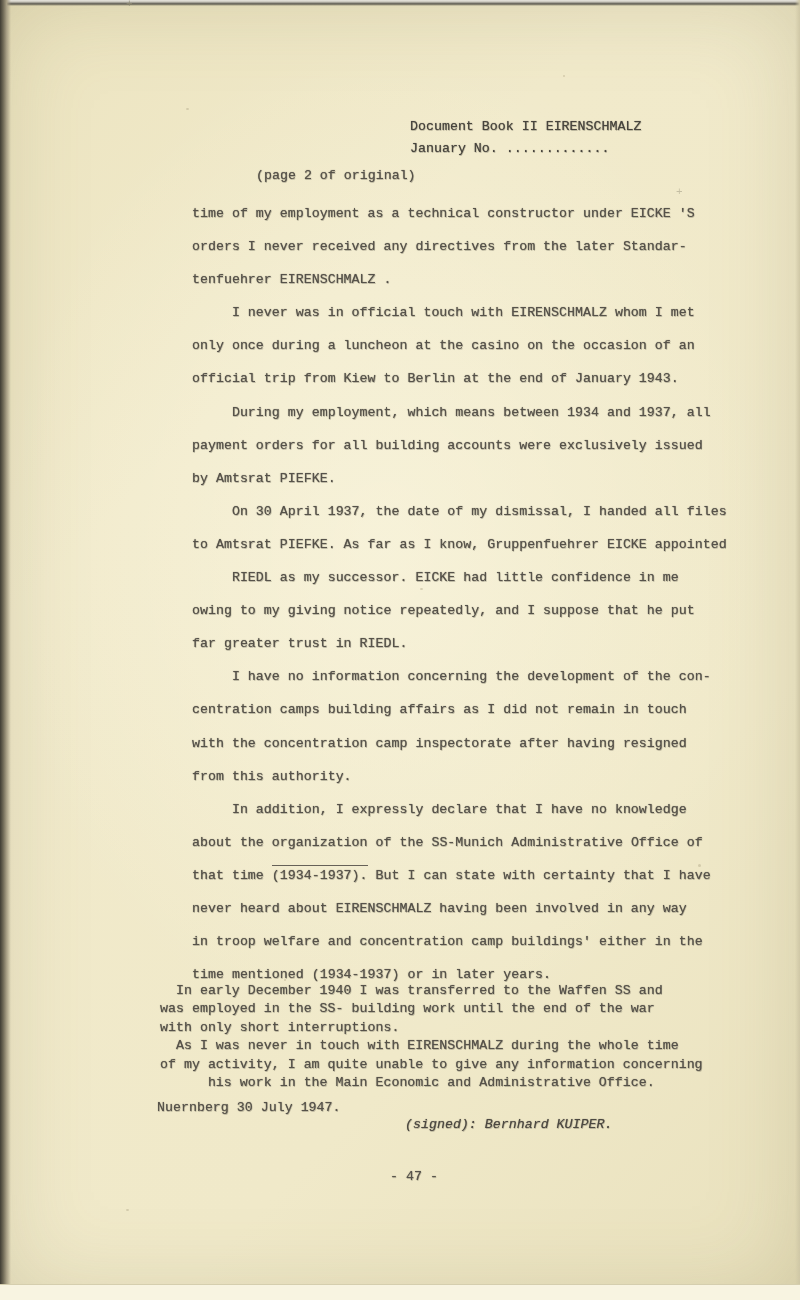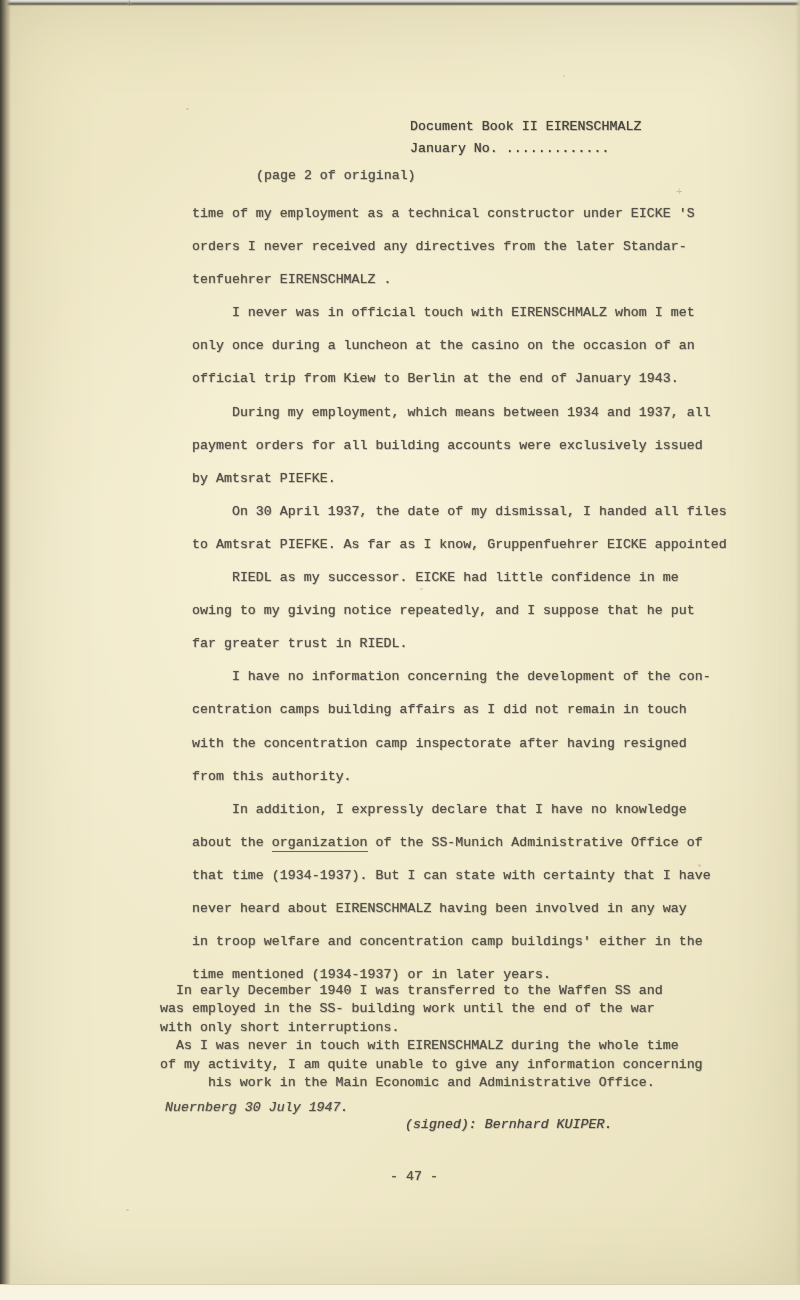--- a/index.html
+++ b/index.html
@@ -38,24 +38,24 @@
     font-size:13.3px;
     white-space:pre;
     color:#56524a;
     text-shadow:0 0 1px rgba(92,88,76,0.85), 0.6px 0.6px 0 rgba(92,88,76,0.28);
   }
   .tw .line{white-space:pre;}
   .header-block{left:410px;top:90px;line-height:22px;color:#47443d;margin-top:26px;}
   .subtitle{left:256px;top:166px;line-height:20px;}
   .body-double{left:144px;top:197px;line-height:33.1px;width:600px;margin-left:48px;}
   .body-single{left:144px;top:982px;line-height:18.4px;width:620px;margin-left:16px;}
-  .dateline{left:165px;top:1098px;line-height:20px;font-style:italic;}
+  .dateline{left:157px;top:1098px;line-height:20px;}
   .signature{left:405px;top:1115px;line-height:20px;color:#4c4841;font-style:italic;}
   .page-number{left:390px;top:1152px;line-height:20px;margin-top:15px;}
-  .u{border-bottom:1.4px solid rgba(86,82,74,0.9);padding-bottom:1px;}
+  .u{border-bottom:1.4px solid rgba(86,82,74,0.9);padding-bottom:15px;}
   .mark{position:absolute;font-size:11px;color:#8f8a74;opacity:.8;
     font-family:"Liberation Mono","DejaVu Sans Mono",monospace;}
   .mark-1{left:126px;top:-2px;}
   .mark-2{left:676px;top:186px;opacity:.45;}
 </style>
 </head>
 <body>
 
 <div class="page">
   <div class="edge-top"></div>

